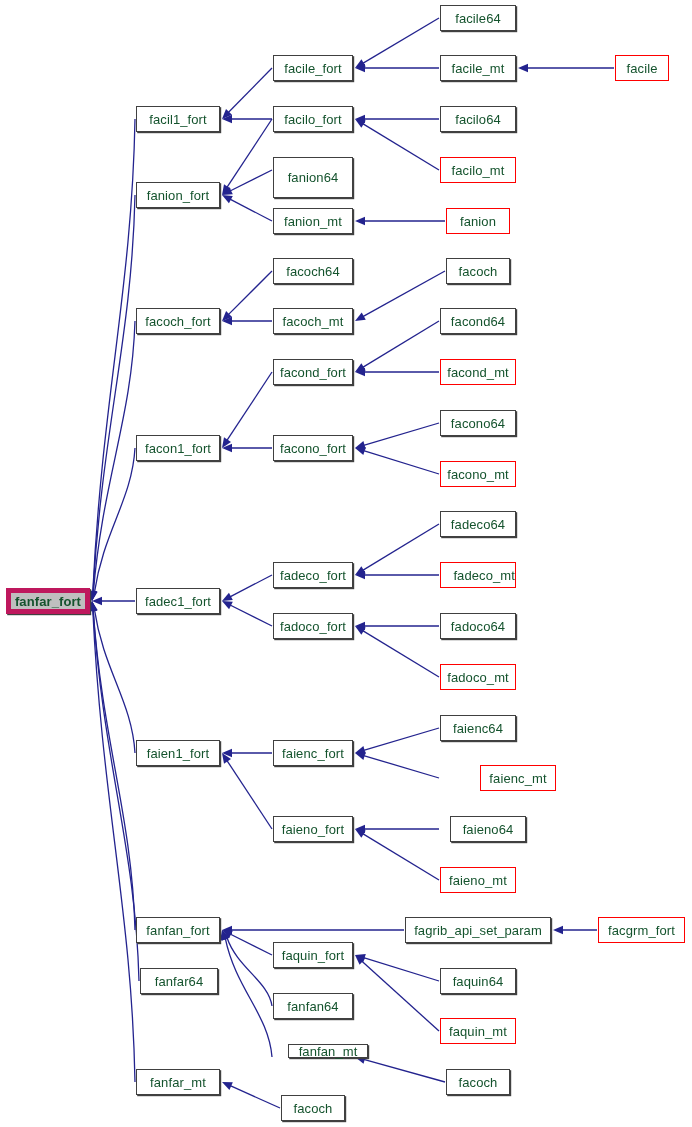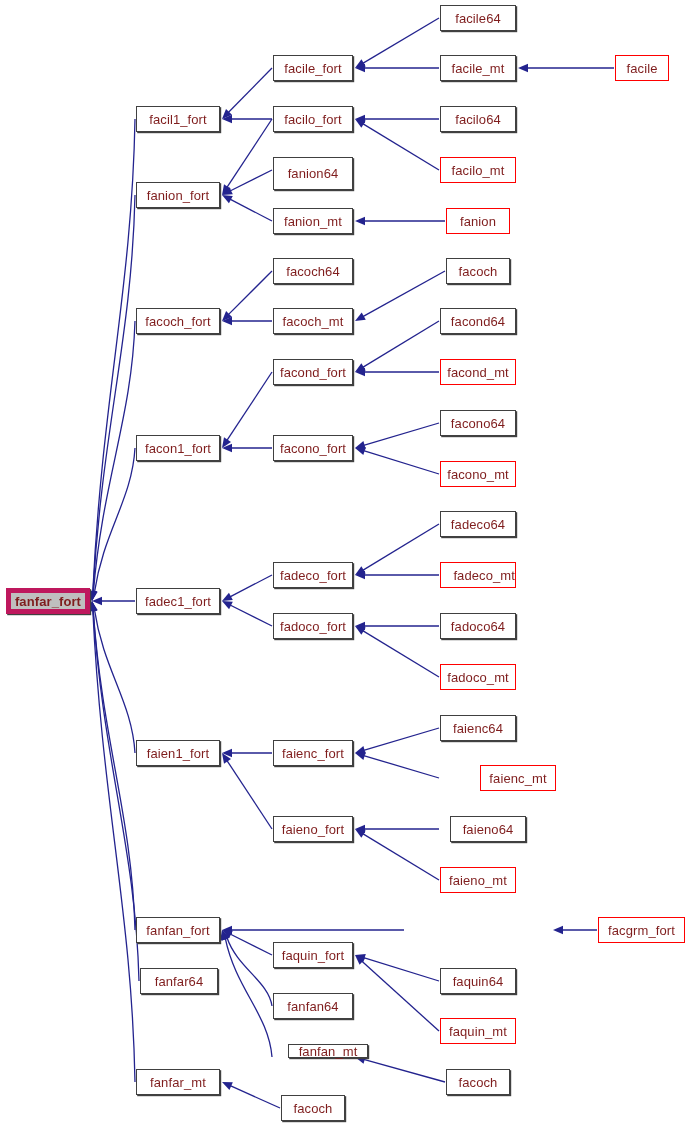--- a/index.html
+++ b/index.html
@@ -32,21 +32,21 @@
     height: 1127px;
   }
   .node {
     position: absolute;
     box-sizing: border-box;
     display: flex;
     align-items: center;
     justify-content: center;
     font-size: 13px;
     line-height: 1;
-    color: #7f1d1d;
+    color: #14532d;
     background: #ffffff;
     border: 1px solid #404040;
     white-space: nowrap;
     letter-spacing: 0.1px;
   }
   .node.black {
     border: 1px solid #404040;
     box-shadow: 1.2px 1.2px 0 0 #404040;
   }
   .node.red {
@@ -198,21 +198,21 @@
       </div>
       <div class="node black" style="left: 136px; top: 1069px; width: 84px; height: 26px;">
         <span class="node-label">fanfar_mt</span>
       </div>
       <div class="node black" style="left: 273px; top: 55px; width: 80px; height: 26px;">
         <span class="node-label">facile_fort</span>
       </div>
       <div class="node black" style="left: 273px; top: 106px; width: 80px; height: 26px;">
         <span class="node-label">facilo_fort</span>
       </div>
-      <div class="node black" style="left: 273px; top: 157px; width: 80px; height: 33px;">
+      <div class="node black" style="left: 273px; top: 157px; width: 80px; height: 41px;">
         <span class="node-label">fanion64</span>
       </div>
       <div class="node black" style="left: 273px; top: 208px; width: 80px; height: 26px;">
         <span class="node-label">fanion_mt</span>
       </div>
       <div class="node black" style="left: 273px; top: 258px; width: 80px; height: 26px;">
         <span class="node-label">facoch64</span>
       </div>
       <div class="node black" style="left: 273px; top: 308px; width: 80px; height: 26px;">
         <span class="node-label">facoch_mt</span>
@@ -293,20 +293,23 @@
         <span class="node-label">faienc64</span>
       </div>
       <div class="node red" style="left: 440px; top: 765px; width: 76px; height: 26px; margin-left: 40px;">
         <span class="node-label">faienc_mt</span>
       </div>
       <div class="node black" style="left: 440px; top: 816px; width: 76px; height: 26px; margin-left: 10px;">
         <span class="node-label">faieno64</span>
       </div>
       <div class="node red" style="left: 440px; top: 867px; width: 76px; height: 26px;">
         <span class="node-label">faieno_mt</span>
+      </div>
+      <div class="node black" style="left: 405px; top: 917px; width: 146px; height: 26px;">
+        <span class="node-label">fagrib_api_set_param</span>
       </div>
       <div class="node black" style="left: 440px; top: 968px; width: 76px; height: 26px;">
         <span class="node-label">faquin64</span>
       </div>
       <div class="node red" style="left: 440px; top: 1018px; width: 76px; height: 26px;">
         <span class="node-label">faquin_mt</span>
       </div>
       <div class="node black" style="left: 446px; top: 1069px; width: 64px; height: 26px;">
         <span class="node-label">facoch</span>
       </div>

